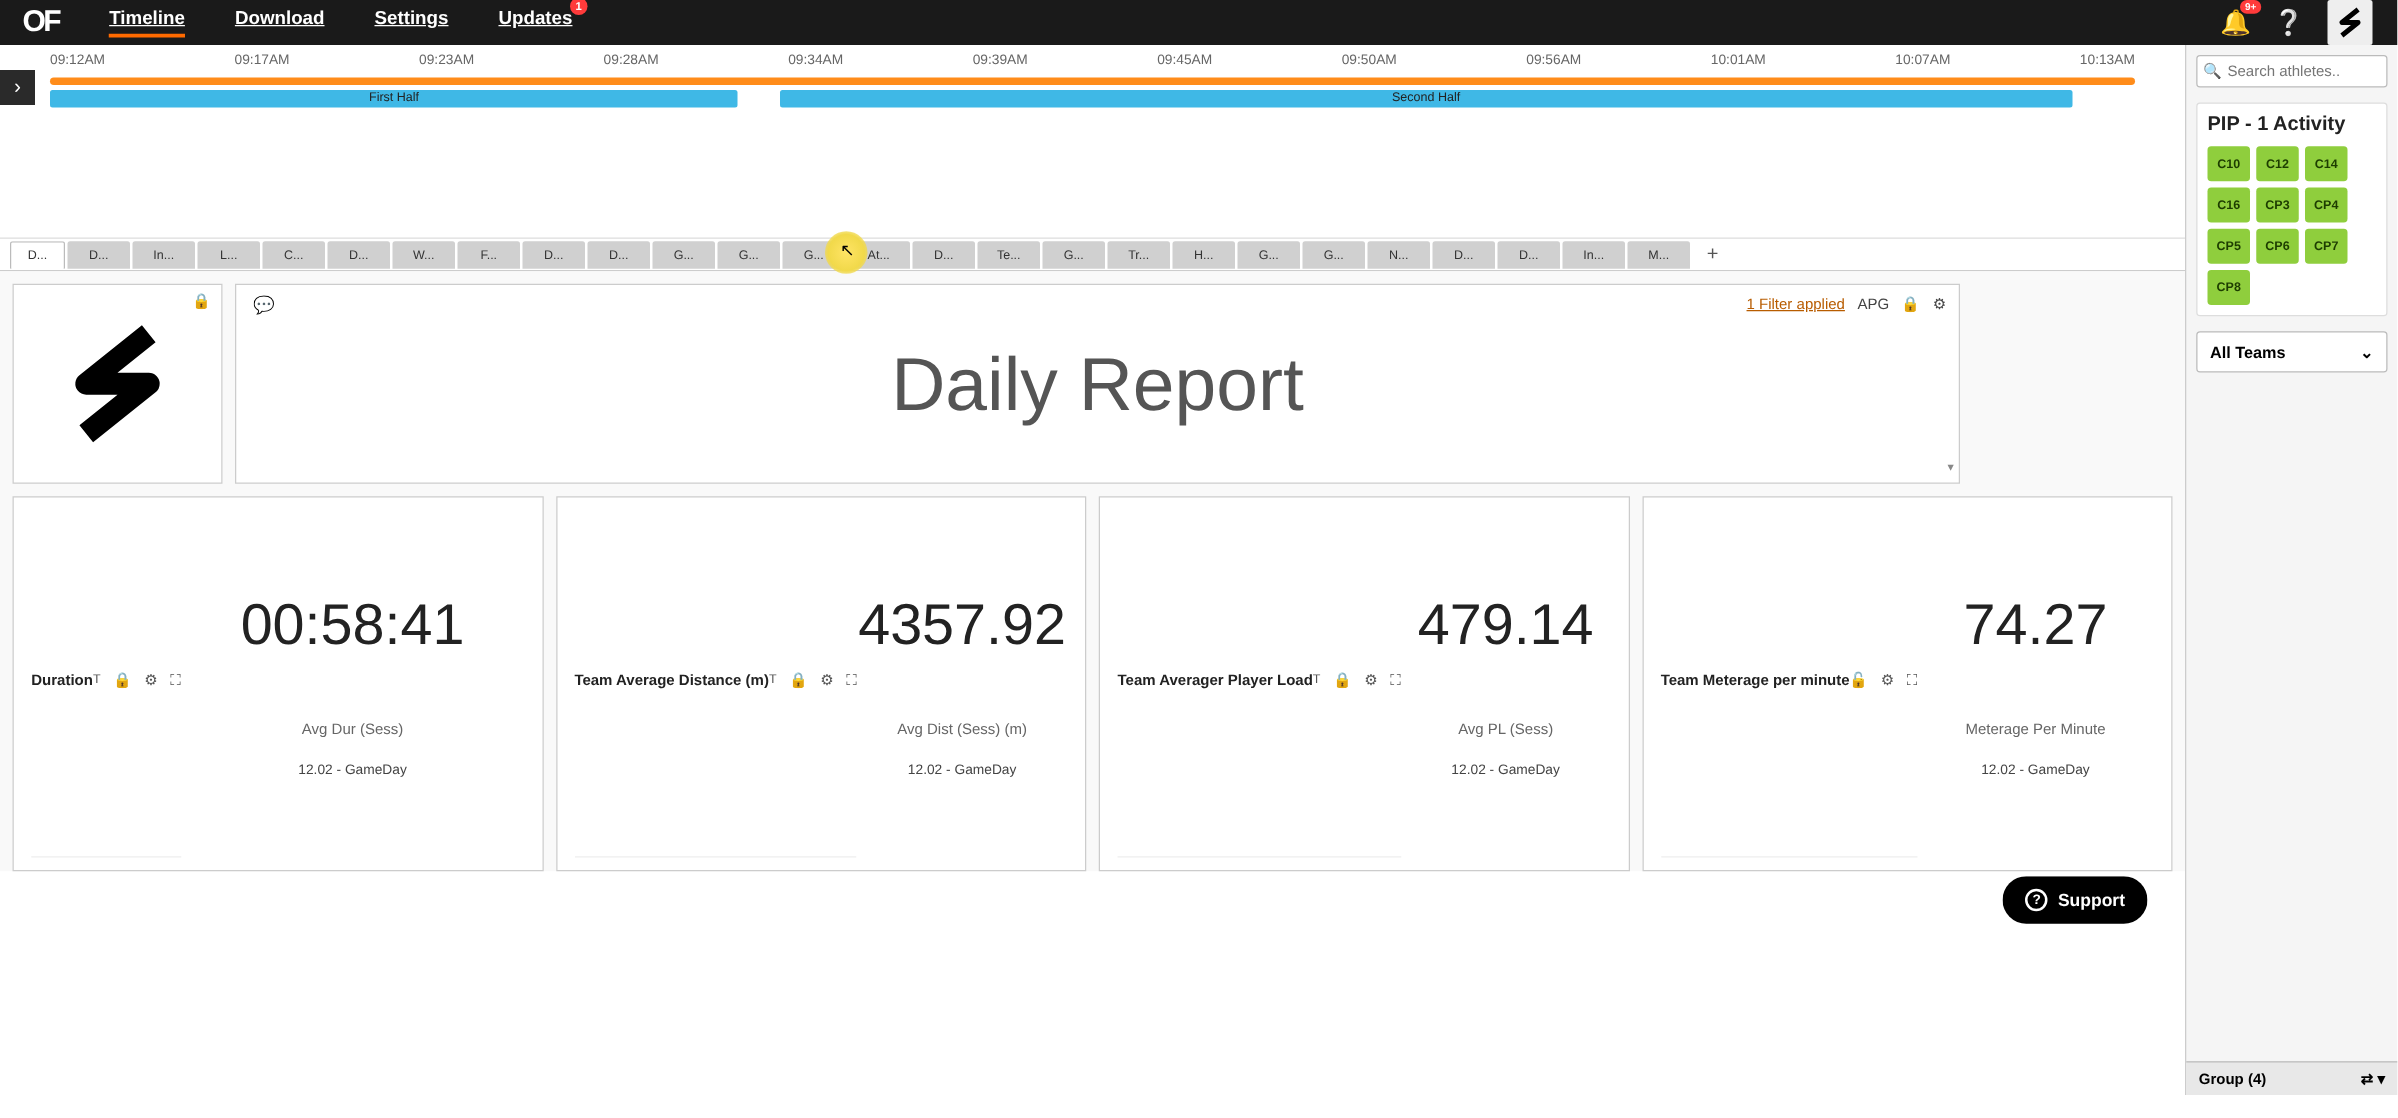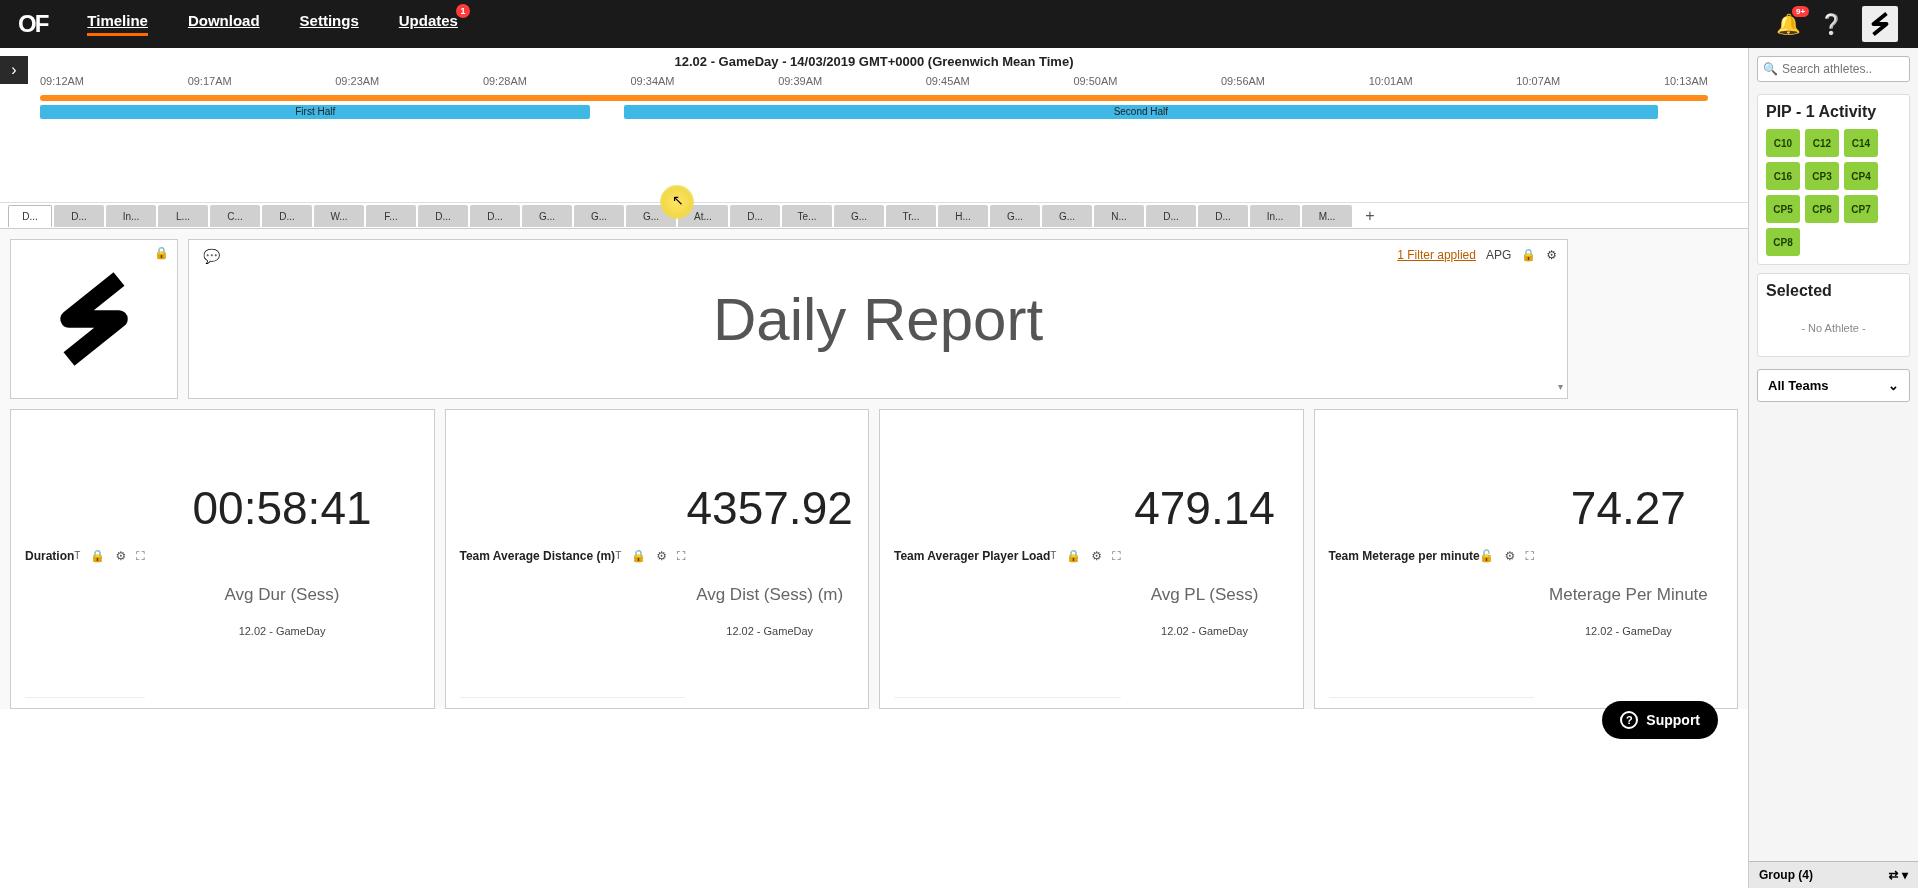--- a/index.html
+++ b/index.html
@@ -1,19 +1,19 @@
 <!DOCTYPE html>
 <html><head>
 <meta charset="utf-8">
 <style>
 * { margin: 0; padding: 0; box-sizing: border-box; font-family: Arial, Helvetica, sans-serif; }
 html, body { width: 1918px; height: 894px; background: #fff; overflow: hidden; }
 
 
-.topnav { height: 48px; background: #1a1a1a; display: flex; align-items: center; padding: 0 10px; color: #fff; position: relative; }
+.topnav { height: 36px; background: #1a1a1a; display: flex; align-items: center; padding: 0 10px; color: #fff; position: relative; }
 .logo-of { font-weight: 900; font-size: 24px; letter-spacing: -2px; margin-right: 40px; margin-left: 8px; }
 .nav-items { display: flex; gap: 40px; text-decoration: underline; }
 .nav-item { font-size: 15px; font-weight: 600; cursor: pointer; position: relative; padding-bottom: 4px; }
 .nav-item.active { border-bottom: 3px solid #ff6a00; }
 .badge-dot { position: absolute; top: -8px; right: -12px; background: #ff3b3b; color: #fff; font-size: 9px; width: 14px; height: 14px; border-radius: 50%; display: flex; align-items: center; justify-content: center; }
 .nav-right { margin-left: auto; display: flex; align-items: center; gap: 18px; margin-right: 10px; }
 .bell-wrap { position: relative; }
 .bell-icon, .help-icon { font-size: 20px; cursor: pointer; }
 .bell-badge { position: absolute; top: -6px; right: -8px; background: #ff3b3b; color: #fff; font-size: 8px; padding: 1px 4px; border-radius: 8px; font-weight: bold; }
 .brand-logo { width: 36px; height: 36px; background: #eee; border-radius: 2px; display: flex; align-items: center; justify-content: center; }
@@ -62,21 +62,21 @@
 .blank-card { width: 160px; border: 1px dashed transparent; }
 
 .metrics-row { display: flex; gap: 10px; }
 .metric-card { flex: 1; border: 1px solid #ccc; background: #fff; padding: 10px 14px; position: relative; min-height: 300px; display: flex; flex-direction: row; }
 .card-header { display: flex; align-items: center; font-size: 12px; color: #222; padding-bottom: 6px; border-bottom: 1px solid #eee; }
 .card-title { font-weight: 600; }
 .card-ctrls { margin-left: auto; display: flex; gap: 10px; font-size: 12px; color: #555; align-items: center; }
 .card-ctrls .t { font-size: 10px; }
 .metric-body { flex: 1; display: flex; flex-direction: column; align-items: center; justify-content: center; }
 .metric-value { font-size: 46px; font-weight: 300; color: #222; }
-.metric-sub { font-size: 17px; color: #666; margin-top: 50px; }
+.metric-sub { font-size: 12px; color: #666; margin-top: 50px; }
 .metric-session { font-size: 11px; color: #444; margin-top: 20px; }
 
 
 .search-box { margin: 8px; position: relative; }
 .search-box input { width: 100%; padding: 5px 6px 5px 24px; font-size: 12px; border: 1px solid #bbb; border-radius: 3px; }
 .search-box .sicon { position: absolute; left: 6px; top: 6px; font-size: 12px; color: #666; }
 .rp-section { margin: 4px 8px; background: #fff; border: 1px solid #ddd; padding: 8px; border-radius: 3px; }
 .rp-title { font-size: 16px; font-weight: 700; color: #222; margin-bottom: 8px; }
 .chip-grid { display: flex; flex-wrap: wrap; gap: 5px; }
 .chip { width: 34px; height: 28px; background: #8fce3d; color: #1d3d00; font-size: 10px; font-weight: 700; display: flex; align-items: center; justify-content: center; border-radius: 3px; cursor: pointer; }
@@ -115,21 +115,20 @@
     </div>
   </div>
 </div>
 
 <div class="expand-btn">›</div>
 
 <div class="main-wrap">
   <div class="left-area">
 
     <div class="timeline-section">
-      <div class="timeline-title">12.02 - GameDay - 14/03/2019 GMT+0000 (Greenwich Mean Time)</div>
       <div class="time-axis">
         <span>09:12AM</span>
         <span>09:17AM</span>
         <span>09:23AM</span>
         <span>09:28AM</span>
         <span>09:34AM</span>
         <span>09:39AM</span>
         <span>09:45AM</span>
         <span>09:50AM</span>
         <span>09:56AM</span>
@@ -286,24 +285,20 @@
         <div class="chip">C14</div>
         <div class="chip">C16</div>
         <div class="chip">CP3</div>
         <div class="chip">CP4</div>
         <div class="chip">CP5</div>
         <div class="chip">CP6</div>
         <div class="chip">CP7</div>
         <div class="chip">CP8</div>
       </div>
     </div>
-    <div class="rp-section">
-      <div class="rp-title">Selected</div>
-      <div class="no-athlete">- No Athlete -</div>
-    </div>
     <div class="team-select">
       <span>All Teams</span>
       <span>⌄</span>
     </div>
     <div class="group-footer">
       <span>Group (4)</span>
       <span>⇄ ▾</span>
     </div>
   </div>
 </div>

